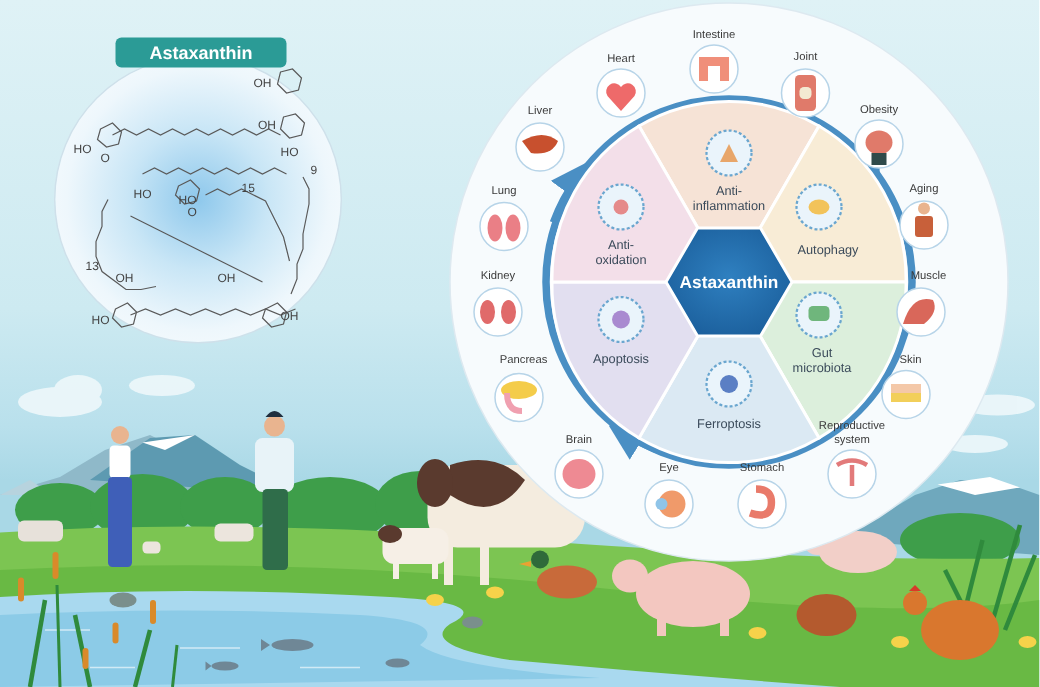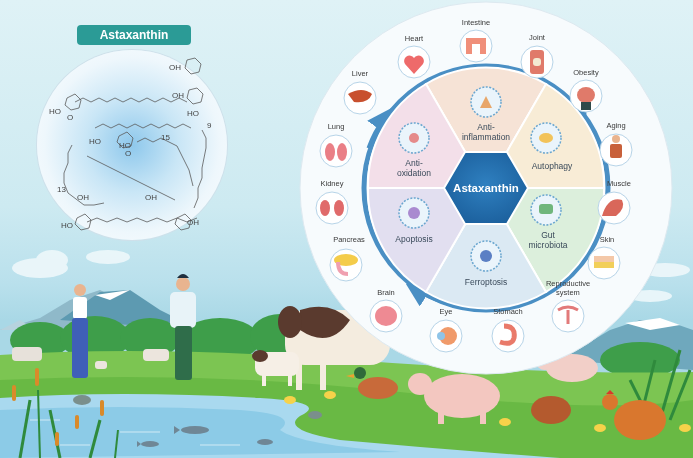--- a/index.html
+++ b/index.html
@@ -156,21 +156,21 @@
     <g>
       <ellipse cx="551" cy="410" rx="20" ry="14" fill="#b45a2e"></ellipse>
     </g>
     <g>
       <ellipse cx="640" cy="420" rx="26" ry="20" fill="#d9772e"></ellipse>
       <circle cx="610" cy="402" r="8" fill="#d9772e"></circle>
       <path d="M606,394 l4,-4 l4,4 z" fill="#d83a2a"></path>
     </g>
   </svg>
 
-  <div class="abs" style="left:37px;top:50px;width:190px;height:190px;border-radius:50%;background:radial-gradient(circle at 50% 50%, #8ec8ec 0%, #c9e6f6 35%, #eef7fc 65%, #ffffff 100%);box-shadow:0 0 0 1px #cfe0ea;">
+  <div class="abs" style="left:37px;top:38px;width:190px;height:190px;border-radius:50%;background:radial-gradient(circle at 50% 50%, #8ec8ec 0%, #c9e6f6 35%, #eef7fc 65%, #ffffff 100%);box-shadow:0 0 0 1px #cfe0ea;">
     <svg width="190" height="190">
       <g fill="none" stroke="#5a5a5a" stroke-width="0.8">
         <path d="M38,52 l8,-4 l8,4 l8,-4 l8,4 l8,-4 l8,4 l8,-4 l8,4 l8,-4 l8,4 l8,-4 l8,4 l8,-4 l8,4"></path>
         <path d="M58,78 l8,-4 l8,4 l8,-4 l8,4 l8,-4 l8,4 l8,-4 l8,4 l8,-4 l8,4 l8,-4 l8,4"></path>
         <path d="M100,92 l8,-4 l8,4 l8,-4 l8,4 l8,4 l4,8 l4,8 l4,8 l2,8 l2,8"></path>
         <path d="M50,106 l8,4 l8,4 l8,4 l8,4 l8,4 l8,4 l8,4 l8,4 l8,4 l8,4 l8,4"></path>
         <path d="M35,95 l-4,8 l0,10 l-4,10 l0,10 l4,10 l8,6 l8,6 l10,0 l10,-2"></path>
         <path d="M165,80 l4,8 l0,10 l-2,10 l-2,10 l0,10 l-4,10 l0,10 l-4,10"></path>
         <path d="M50,172 l10,-4 l10,4 l10,-4 l10,4 l10,-4 l10,4 l10,-4 l10,4 l10,-4 l10,4 l10,-4"></path>
         <polygon points="30,48 38,44 44,50 42,58 34,60 28,55"></polygon>

